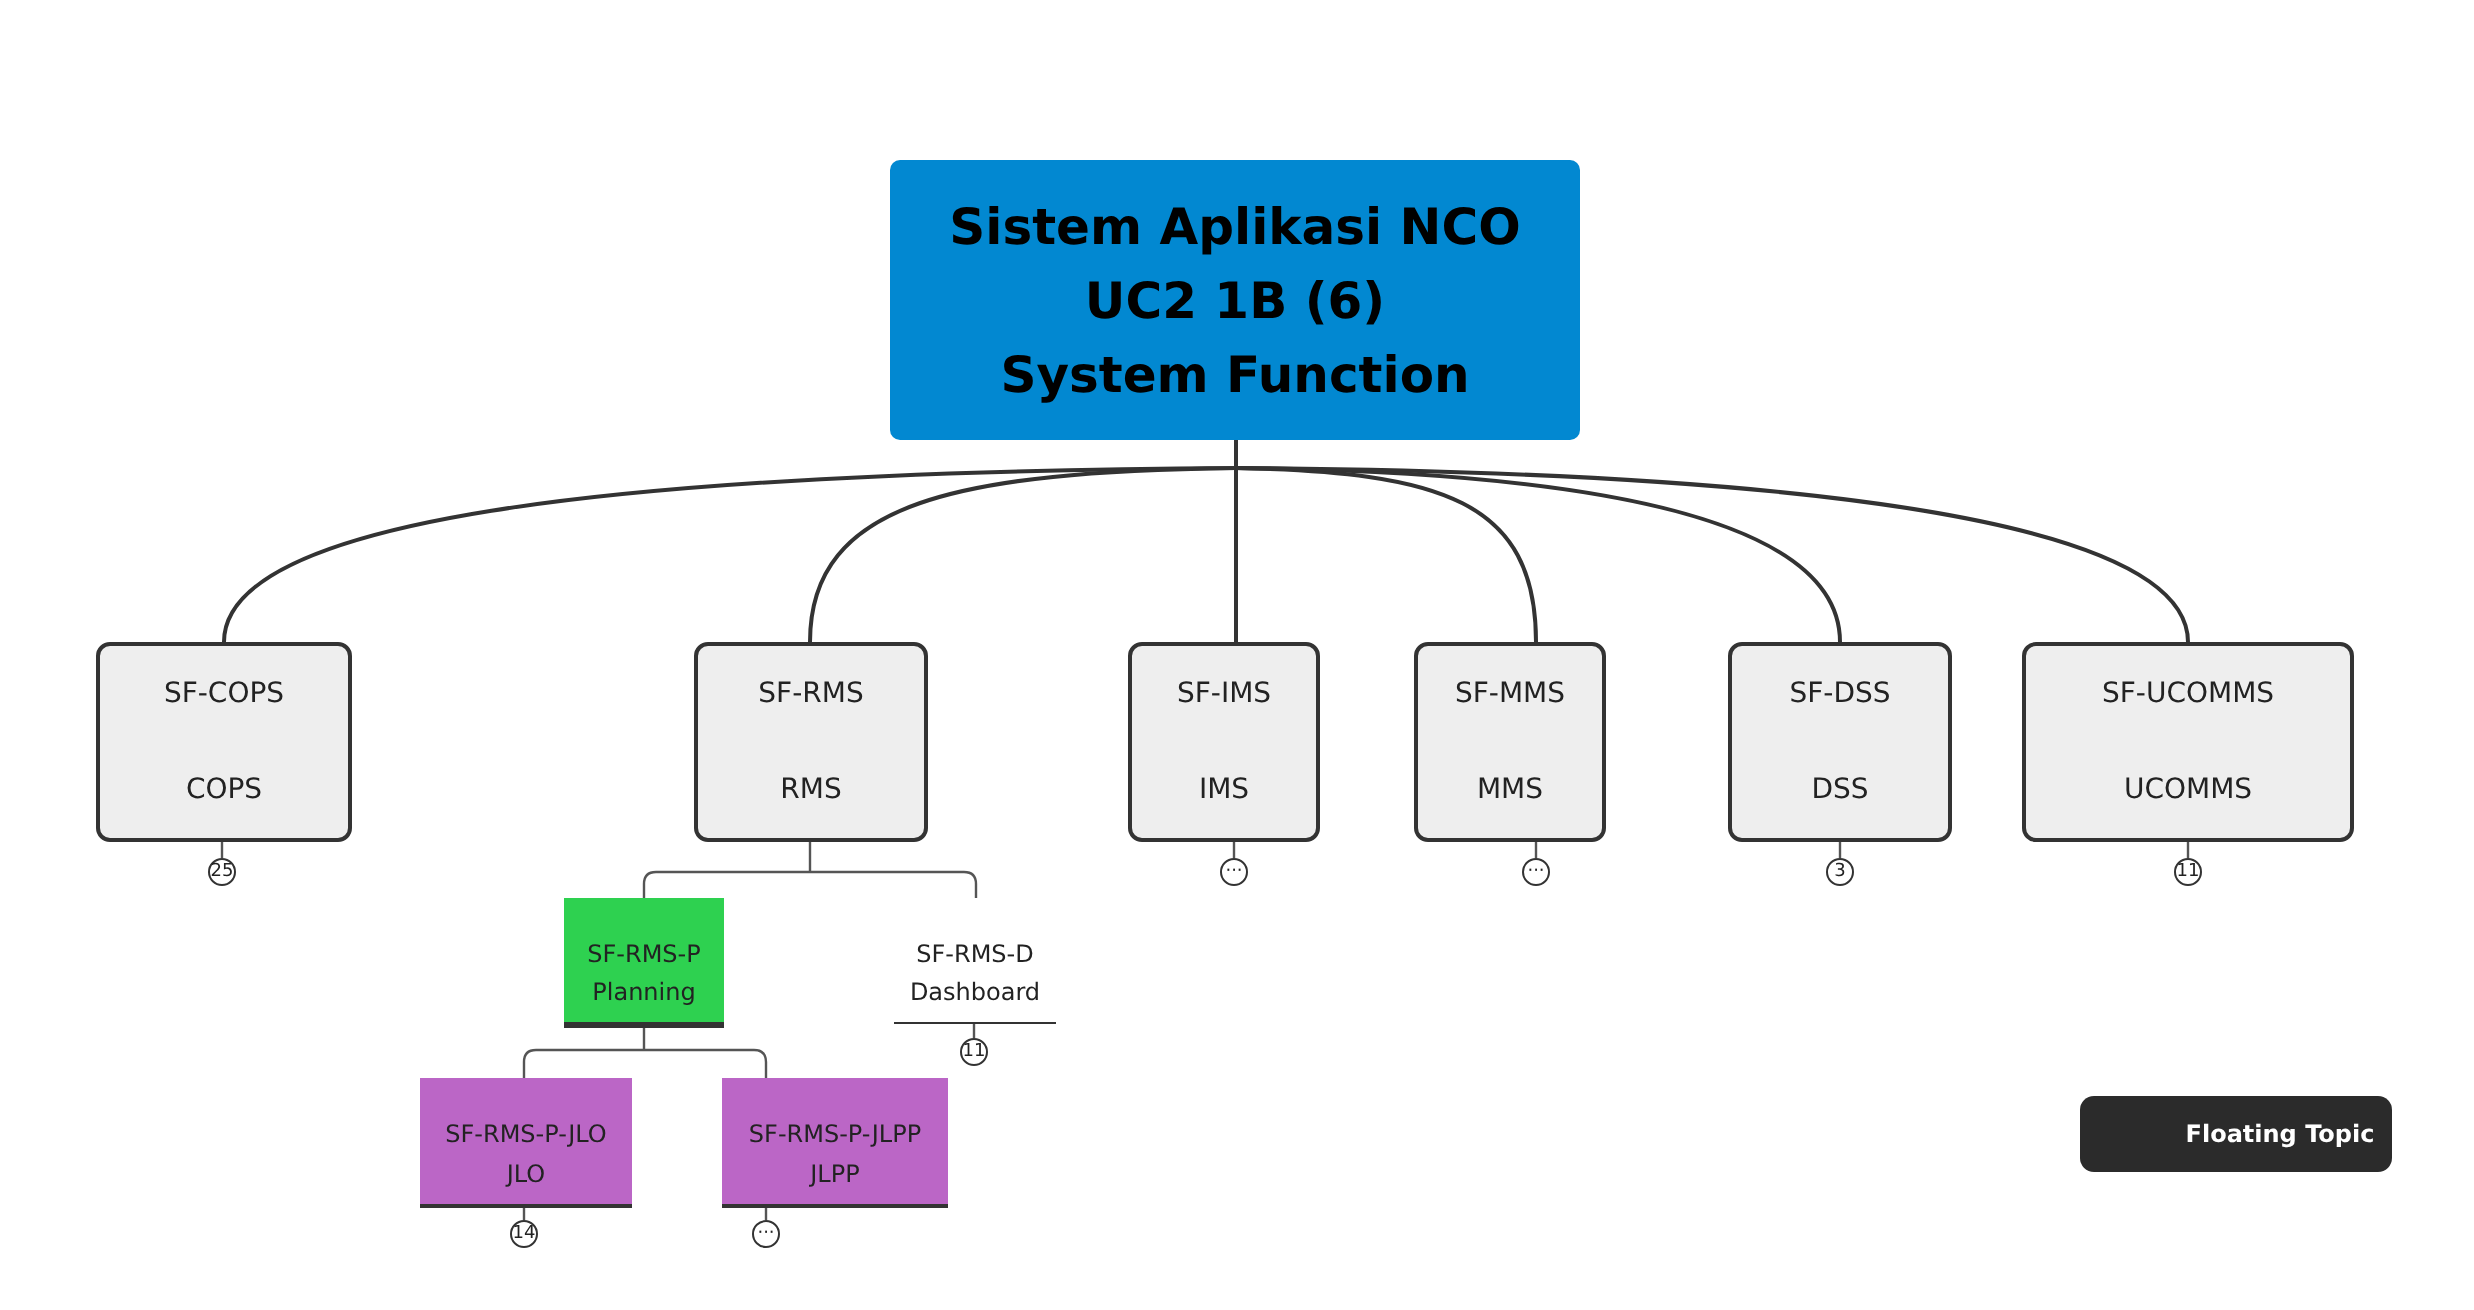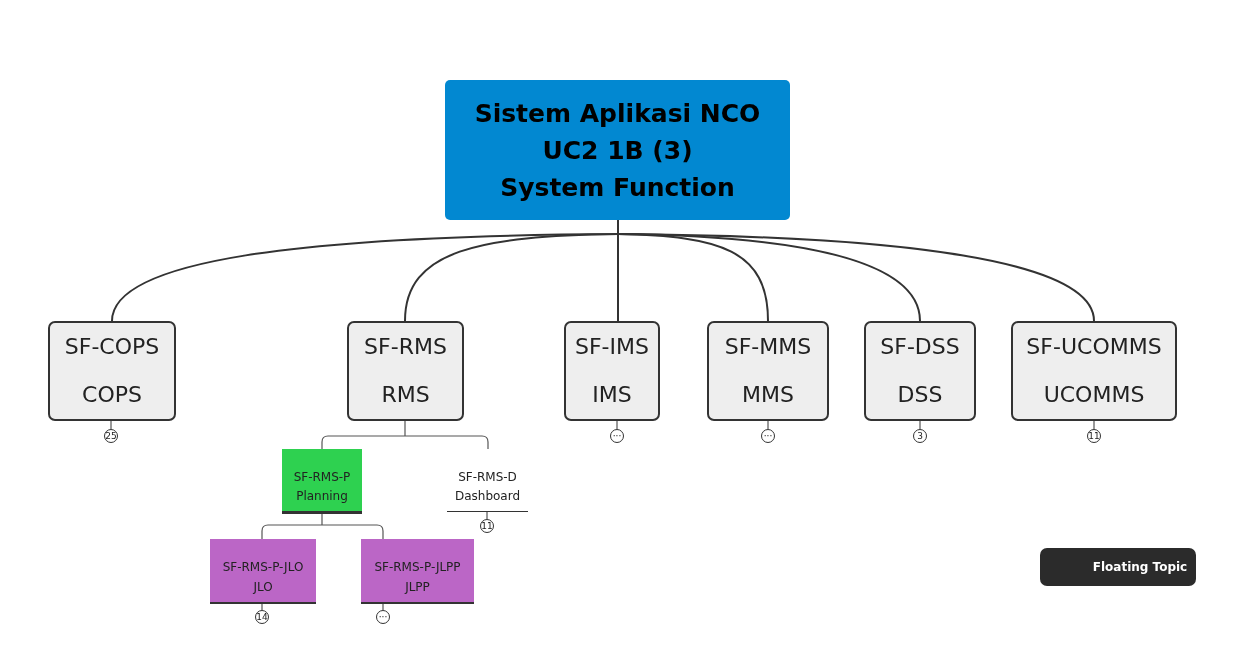--- a/index.html
+++ b/index.html
@@ -9,21 +9,21 @@
   .root {
     position:absolute; left:445px; top:80px; width:345px; height:140px;
     background:#0288d1; border-radius:5px; color:#000000;
     display:flex; flex-direction:column; align-items:center; justify-content:center;
     font-weight:bold; font-size:25px; line-height:37px; text-align:center;
   }
   .main {
     position:absolute; top:321px; height:100px;
     background:#eeeeee; border:2px solid #333; border-radius:7px; box-sizing:border-box;
     display:flex; flex-direction:column; align-items:center; justify-content:space-between;
-    padding:12px 0 12px; color:#222; font-size:22px;
+    padding:12px 0 12px; color:#222; font-size:14px;
   }
   .main span { display:block; line-height:24px; }
   .sub {
     position:absolute; display:flex; flex-direction:column; align-items:center; justify-content:space-between;
     font-size:12px; color:#222; box-sizing:border-box; padding:19px 0 6px;
   }
   .sub span { line-height:18px; }
   .green { background:#2ed150; border-bottom:3px solid #333; }
   .purple { background:#bb66c6; border-bottom:2px solid #333; }
   .plain { border-bottom:1.5px solid #333; }
@@ -64,42 +64,42 @@
       <path d="M487 512 L487 519"></path>
 
       <path d="M322 514 L322 525 M268 525 L377 525 M268 525 Q262 525 262 531 L262 539 M377 525 Q383 525 383 531 L383 539"></path>
       <path d="M262 604 L262 610"></path>
       <path d="M383 604 L383 610"></path>
     </g>
   </svg>
 
   <div class="root">
     <span>Sistem Aplikasi NCO</span>
-    <span>UC2 1B (3)</span>
+    <span>UC2 1B (6)</span>
     <span>System Function</span>
   </div>
 
   <div class="main" style="left:48px;width:128px;">
     <span>SF-COPS</span>
     <span>COPS</span>
   </div>
   <div class="badge" style="left:111px;top:429px;">25</div>
 
   <div class="main" style="left:347px;width:117px;">
     <span>SF-RMS</span>
     <span>RMS</span>
   </div>
 
   <div class="main" style="left:564px;width:96px;">
     <span>SF-IMS</span>
     <span>IMS</span>
   </div>
   <div class="badge" style="left:617px;top:429px;">···</div>
 
-  <div class="main" style="left:707px;width:122px;">
+  <div class="main" style="left:707px;width:96px;">
     <span>SF-MMS</span>
     <span>MMS</span>
   </div>
   <div class="badge" style="left:768px;top:429px;">···</div>
 
   <div class="main" style="left:864px;width:112px;">
     <span>SF-DSS</span>
     <span>DSS</span>
   </div>
   <div class="badge" style="left:920px;top:429px;">3</div>

